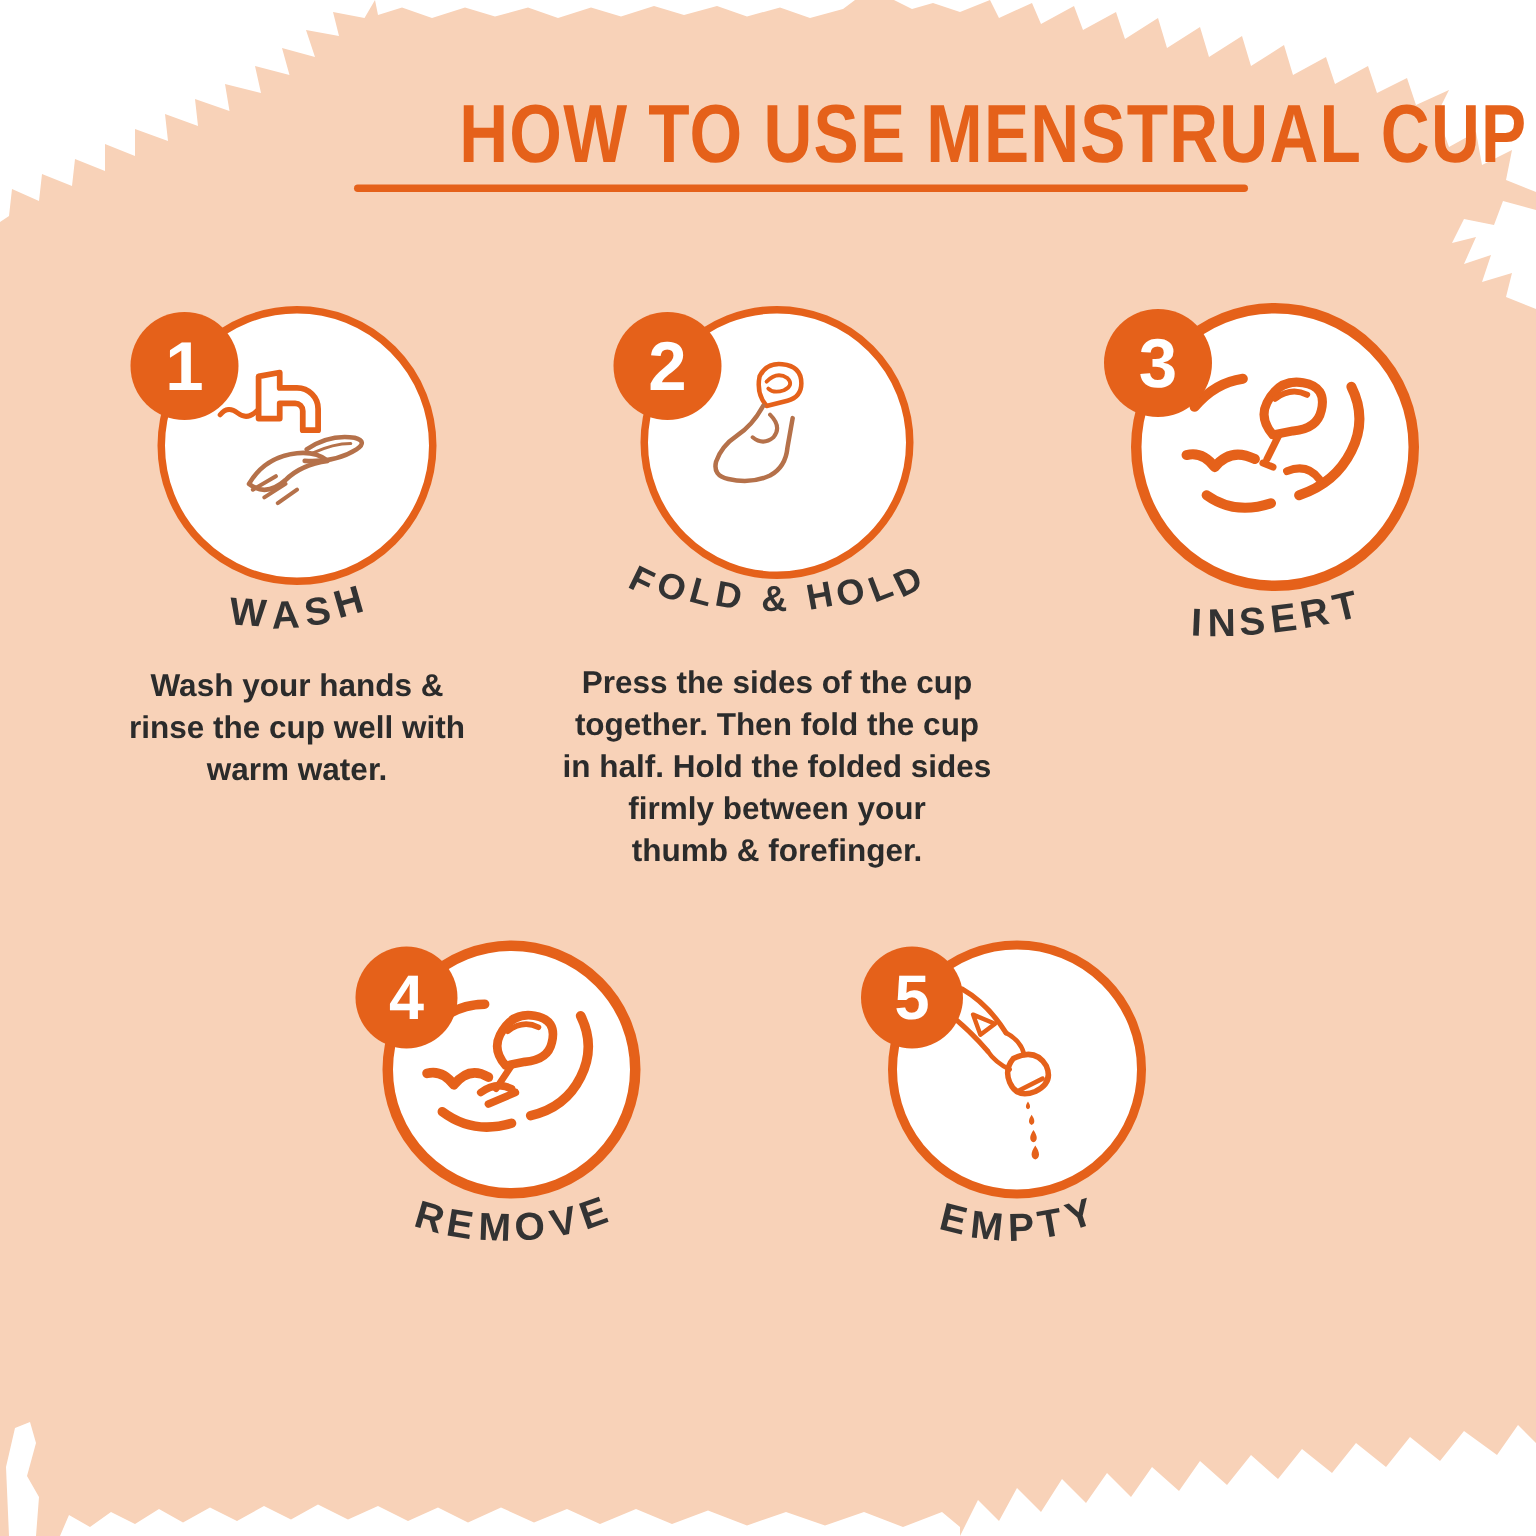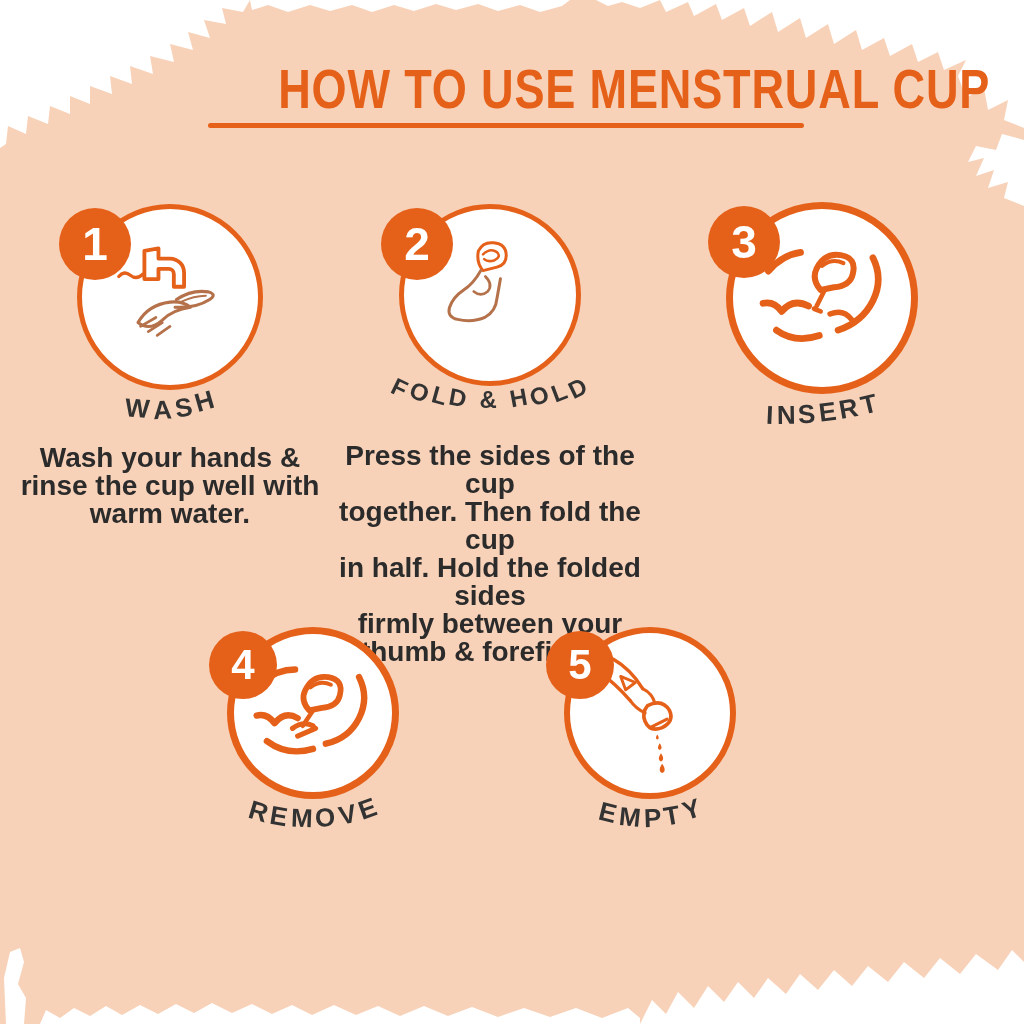--- a/index.html
+++ b/index.html
@@ -8,21 +8,21 @@
     --text:#2b2b2b;
     --hand:#b5714a;
   }
   html,body{margin:0;padding:0;}
   body{
     width:1024px;height:1024px;position:relative;overflow:hidden;
     background:#ffffff;
     font-family:"Liberation Sans", sans-serif;
   }
   .bg-layer{position:absolute;inset:0;z-index:0;}
-  .content{position:absolute;inset:0;z-index:1;}
+  .content{position:absolute;inset:0;z-index:1;margin-left:28px;}
 
   
   .header{position:absolute;left:200px;top:62px;width:612px;text-align:center;}
   .title{
     display:inline-block;white-space:nowrap;
     font-weight:bold;font-size:55px;line-height:1;
     color:var(--accent);
     transform:scaleX(.82);transform-origin:center;
     letter-spacing:1px;
   }
@@ -41,21 +41,21 @@
     background:var(--accent);color:#fff;border-radius:50%;
     font-weight:bold;display:flex;align-items:center;justify-content:center;
   }
   .step-label{
     font-weight:bold;color:#333333;font-size:26px;letter-spacing:1px;
     height:42px;overflow:visible;margin-top:4px;
   }
   .step-label span{display:inline-block;margin:0 1px;}
   .desc{
     margin:8px 0 0 0;font-weight:bold;color:var(--text);
-    font-size:28px;line-height:28px;white-space:pre-line;
+    font-size:21px;line-height:28px;white-space:pre-line;
   }
 
   #step1{left:15px;top:204px;width:310px;}
   #step1 .circle-wrap{width:186px;height:186px;}
   #step2{left:322px;top:204px;width:336px;}
   #step2 .circle-wrap{width:182px;height:182px;}
   #step2 .step-label{height:48px;font-size:24px;margin-top:0;}
   #step3{left:652px;top:202px;width:340px;}
   #step3 .circle-wrap{width:192px;height:192px;}
   #step3 .circle{border-width:7px;}

